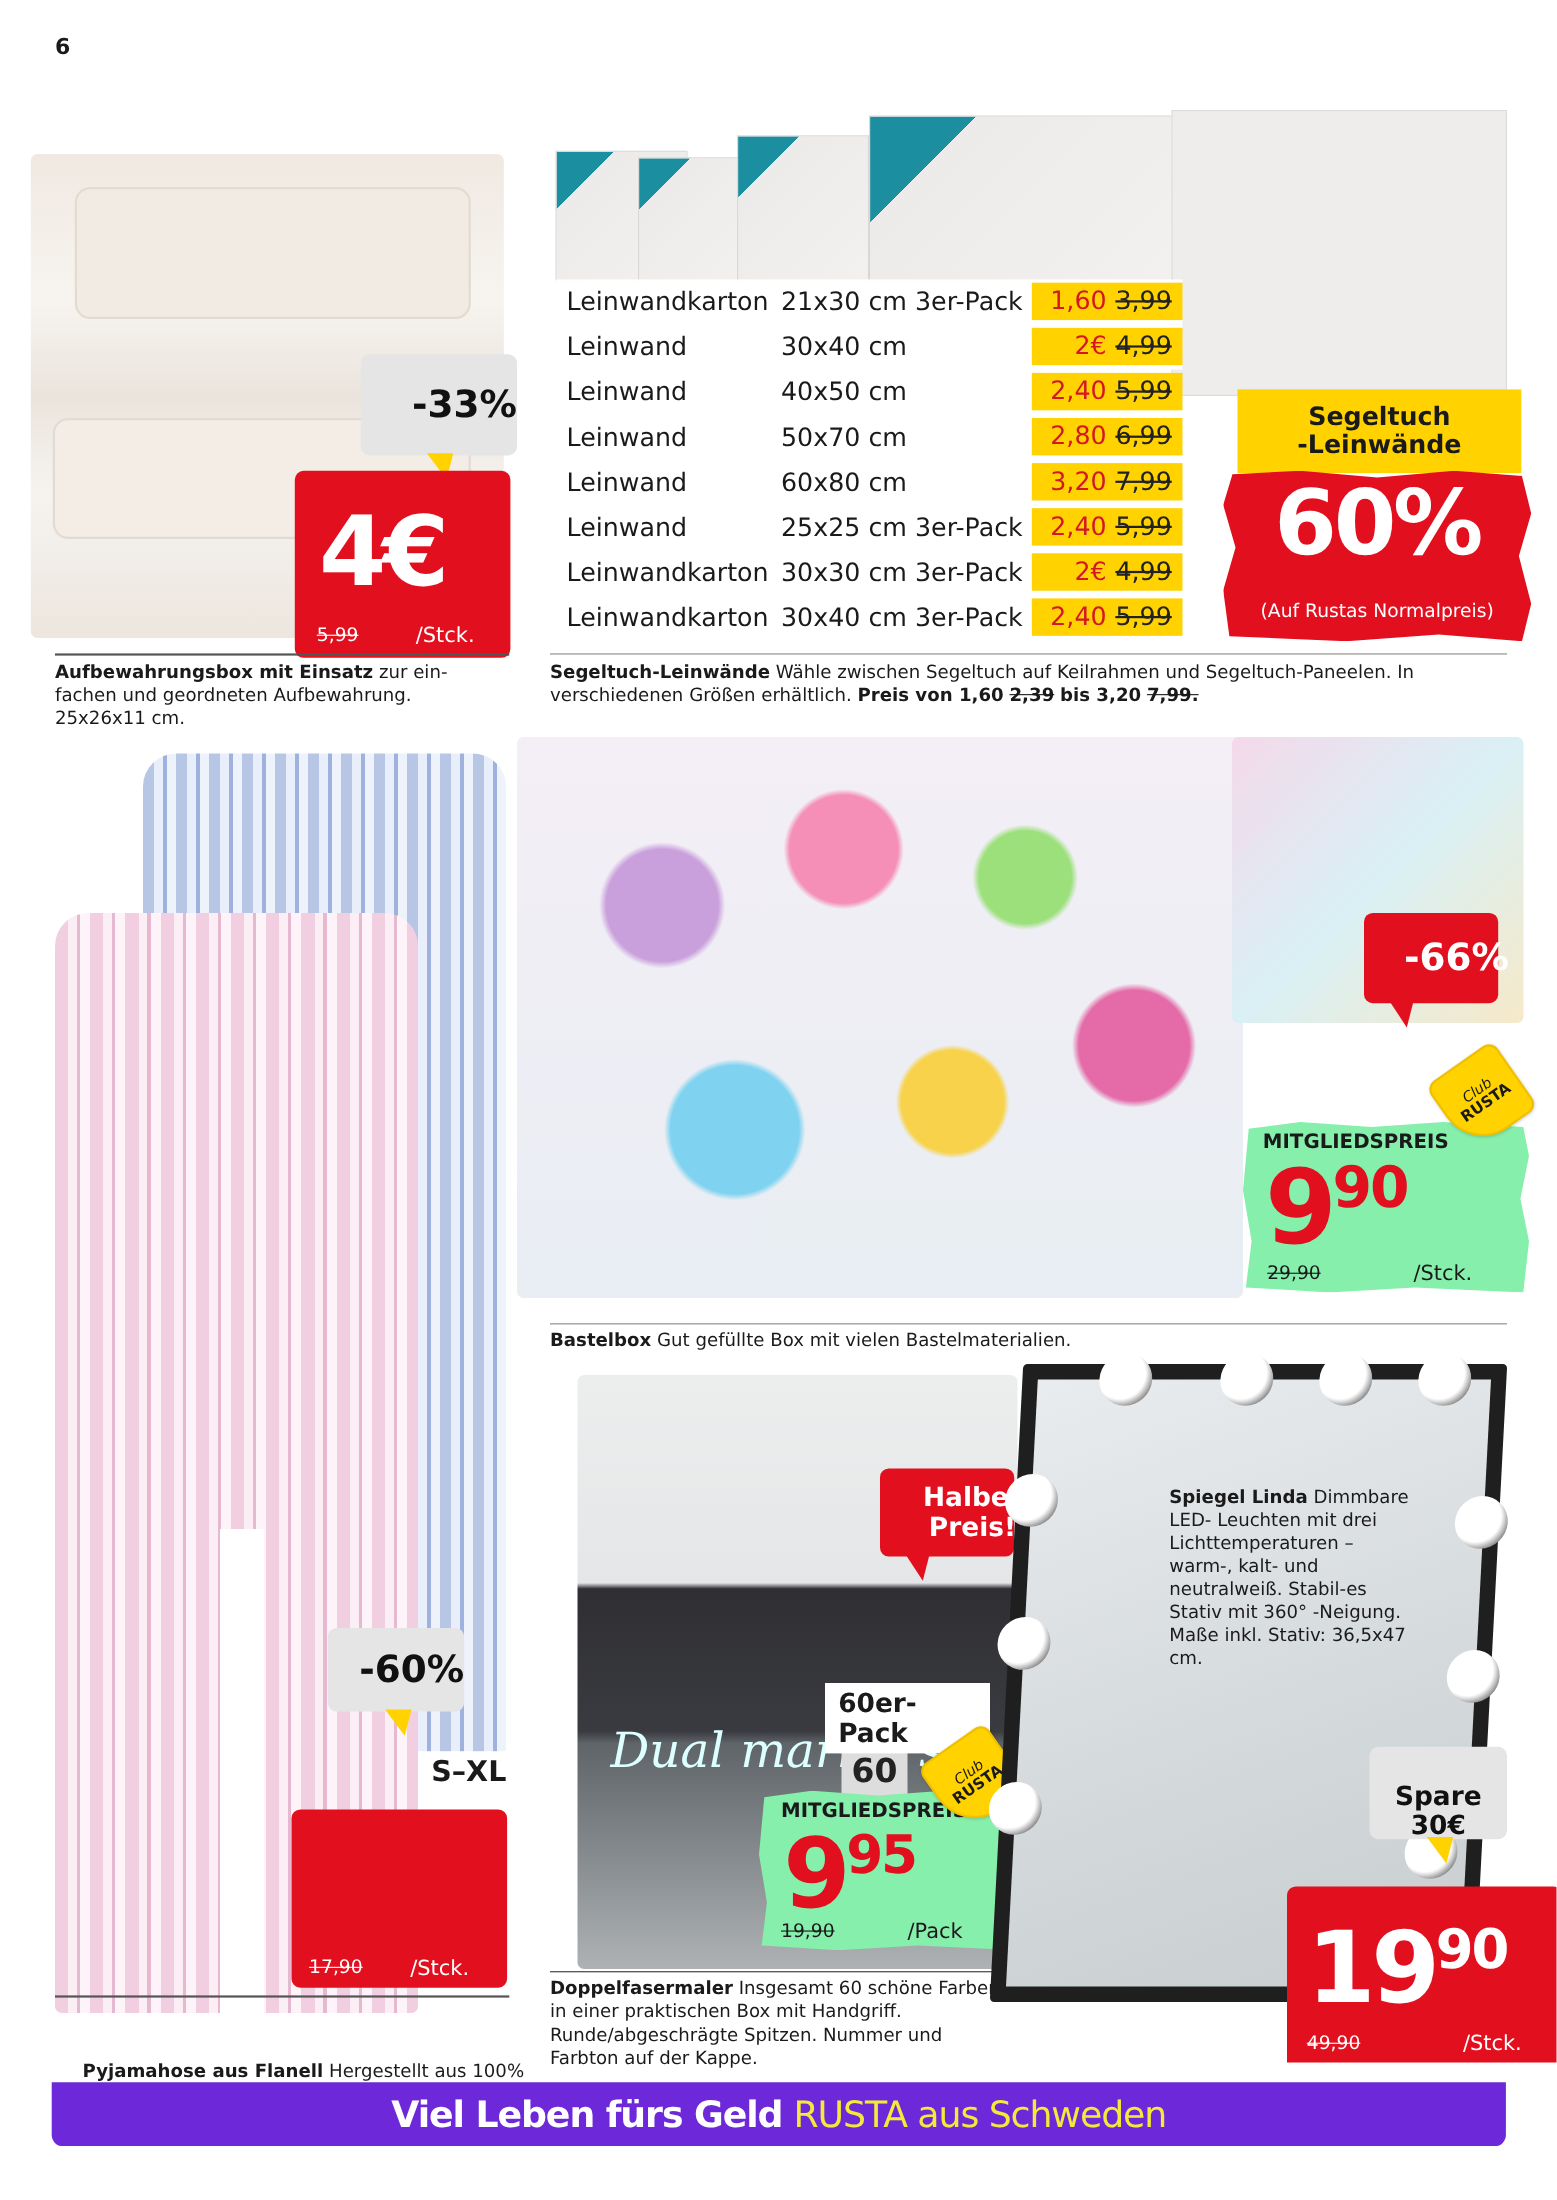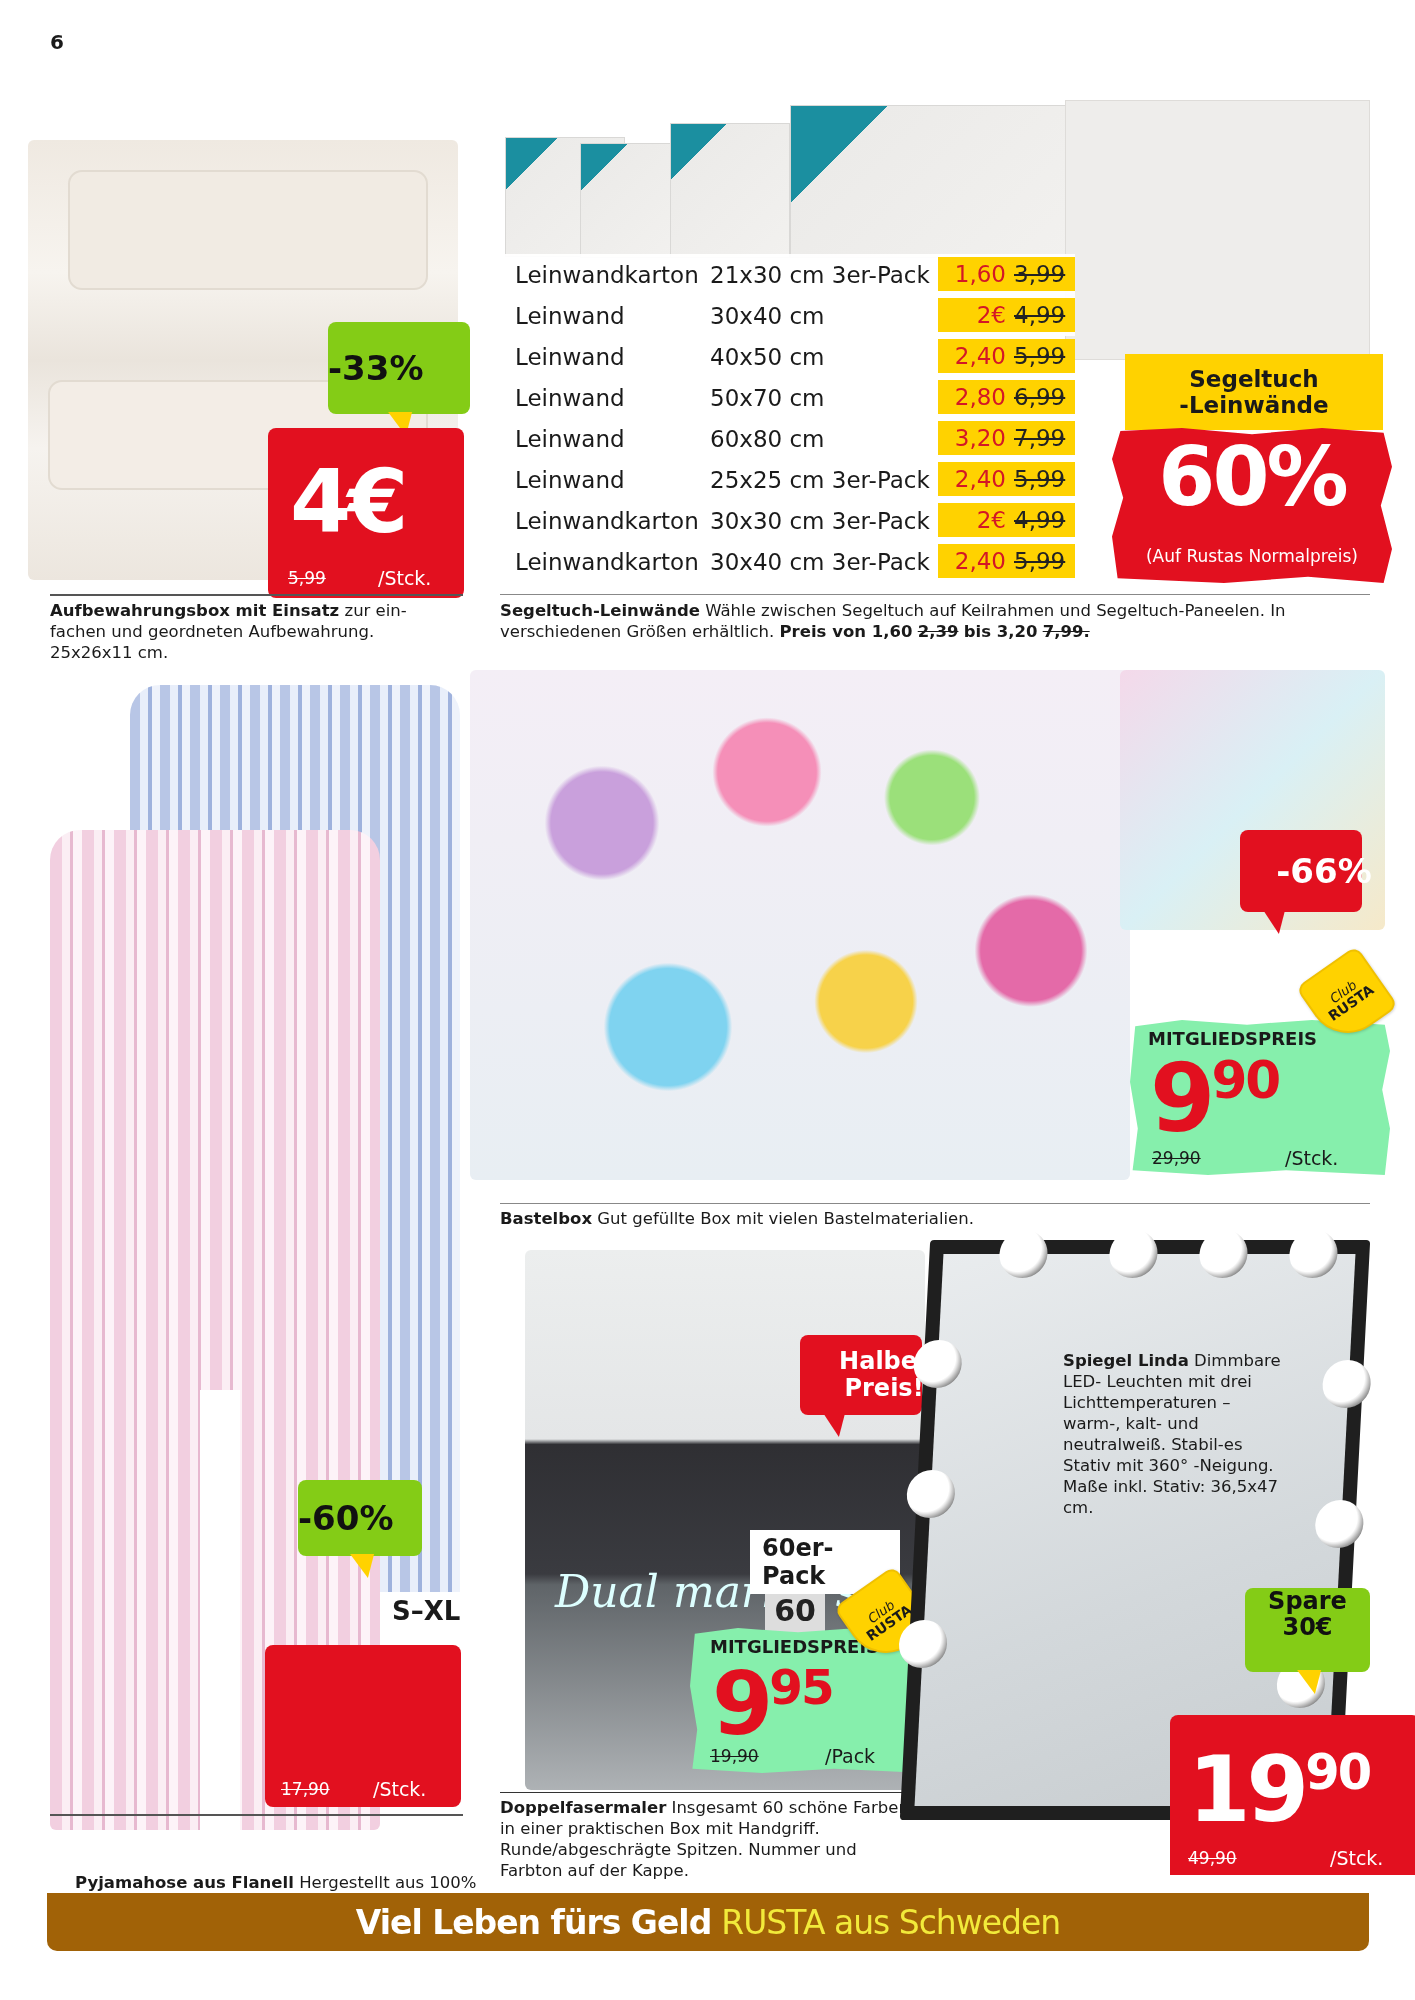--- a/index.html
+++ b/index.html
@@ -44,21 +44,21 @@
   .canvas-table .row { position: relative; height: 41px; display: flex; align-items: center; font-size: 23px; }
   .canvas-table .c-name { width: 205px; padding-left: 10px; }
   .canvas-table .c-size { width: 230px; }
   .canvas-table .c-price { position:absolute; left: 433px; width: 137px; height: 34px; top: 3px; background: #ffd200; display:flex; align-items:center; }
   .canvas-table .c-new { width: 68px; text-align: right; color: #d31726; font-weight: normal; font-size: 23px; }
   .canvas-table .c-old { margin-left: 8px; text-decoration: line-through; color: #222; font-size: 23px; }
   .canvas-table .row.light { background: rgba(255,255,255,0.95); }
 
   
   .red-box { position: absolute; background: #e2101f; color: #fff; border-radius: 8px; }
-  .yellow-bubble { position: absolute; background: #84cc16; color: #111; font-weight: bold; border-radius: 8px; display:flex; align-items:center; justify-content:flex-start; text-align:center; }
+  .yellow-bubble { position: absolute; background: #e5e5e5; color: #111; font-weight: bold; border-radius: 8px; display:flex; align-items:center; justify-content:flex-end; text-align:center; }
   .yellow-bubble::after { content:""; position:absolute; bottom:-22px; left:45%; border-left:10px solid transparent; border-right:14px solid transparent; border-top:24px solid #ffd200; transform: skewX(18deg); }
   .red-bubble { position:absolute; background:#e2101f; color:#fff; font-weight:bold; border-radius:8px; display:flex; align-items:center; justify-content:center; text-align:center;padding-left:46px; }
   .red-bubble::after { content:""; position:absolute; bottom:-22px; left:22%; border-left:8px solid transparent; border-right:14px solid transparent; border-top:24px solid #e2101f; transform: skewX(18deg); }
 
   .price-main { position:absolute; font-weight: bold; line-height: 1; letter-spacing: -4px; }
   .price-sup { font-size: 0.55em; vertical-align: top; position: relative; top: 0.06em; letter-spacing: -2px; }
   .old-price { position:absolute; font-size: 17px; text-decoration: line-through; }
   .unit { position:absolute; font-size: 19px; }
 
   .yellow-brush { position:absolute; background:#86efac; clip-path: polygon(2% 4%,20% 0,45% 3%,70% 0,98% 3%,100% 20%,97% 45%,100% 70%,98% 100%,60% 97%,30% 100%,1% 97%,3% 70%,0 40%); text-decoration: underline; }
@@ -68,21 +68,21 @@
   .club .c1 { font-size: 13px; font-style: italic; line-height:1; }
   .club .c2 { font-size: 14px; font-weight: bold; line-height:1; }
 
   .white-label { position:absolute; background:#fff; font-weight:bold; padding: 4px 12px; }
 
   .divider { position:absolute; height: 2px; background: #555; }
   .desc { position:absolute; font-size: 16.5px; line-height: 21px; color: #1a1a1a; }
   .desc b { font-weight: bold; }
   .desc s { text-decoration: line-through; }
 
-  .footer-bar { left: 47px; top: 1893px; width: 1322px; height: 58px; background: #a16207; border-radius: 0 0 10px 10px; display:flex; align-items:center; justify-content:center; font-size: 33px; font-weight: bold; letter-spacing: -1px; }
+  .footer-bar { left: 47px; top: 1893px; width: 1322px; height: 58px; background: #6d28d9; border-radius: 0 0 10px 10px; display:flex; align-items:center; justify-content:center; font-size: 33px; font-weight: bold; letter-spacing: -1px; }
   .footer-bar .f1 { color: #fff; }
   .footer-bar .f2 { color: #f2ea3a; font-weight: normal; margin-left: 10px; }
 </style>
 </head>
 <body>
 
 <div class="abs page-num">6</div>
 
 <div class="img img-box">
   <div class="lid"></div>

